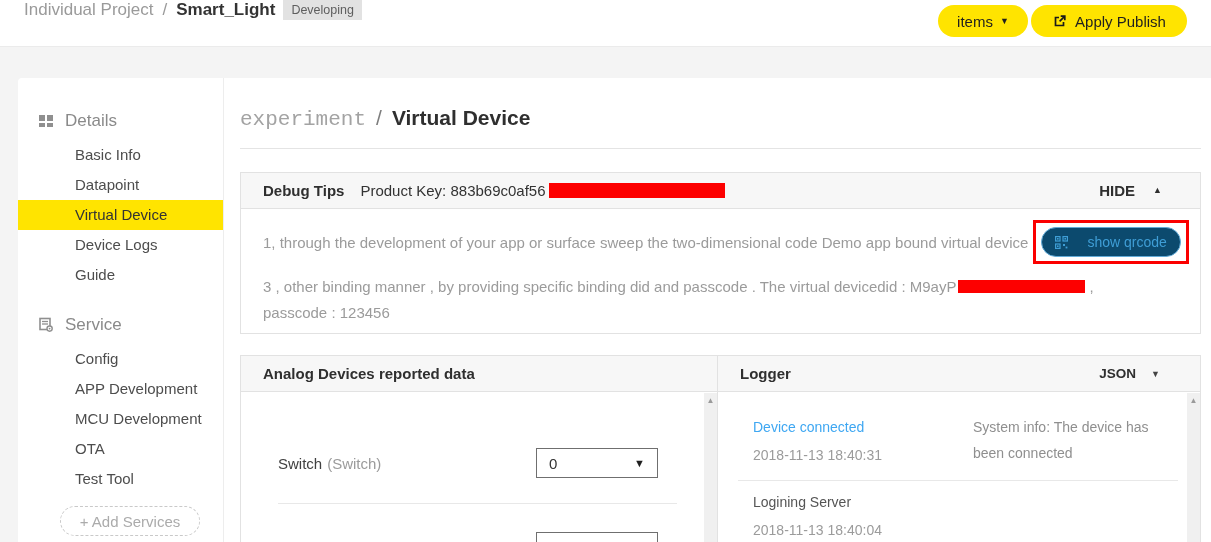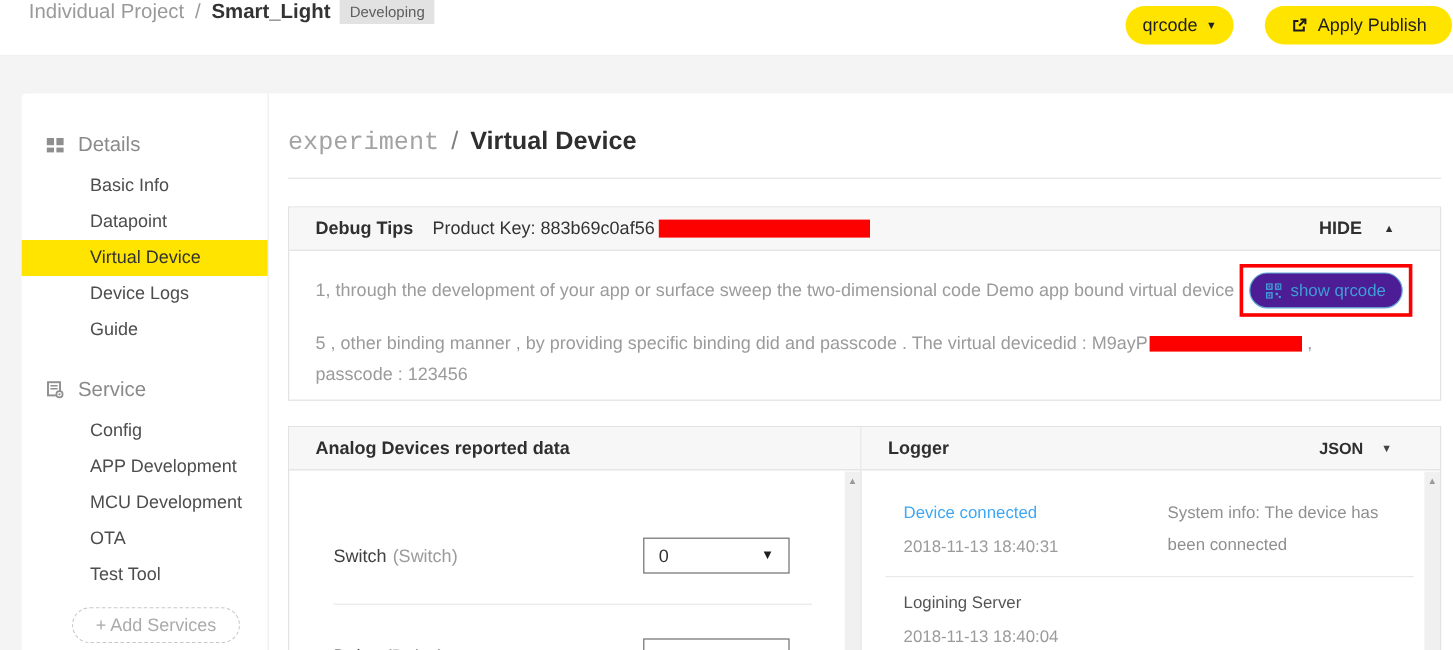--- a/index.html
+++ b/index.html
@@ -12,21 +12,21 @@
   }
 
   
   .topbar { position: absolute; top: 0; left: 0; width: 100%; height: 47px; background: #fff; border-bottom: 1px solid #ebebeb; }
   .crumbs { position: absolute; left: 24px; top: 0; height: 47px; display: flex; align-items: flex-start; gap: 9px; font-size: 17px; }
   .crumb-root, .crumb-sep { color: #9a9a9a; }
   .crumb-project { color: #333; font-weight: bold; }
   .badge { background: #e2e2e2; color: #5e5e5e; font-size: 12.5px; padding: 3px 8px; margin-left: -1px; }
   .btn-yellow { position: absolute; top: 5px; height: 32px; border-radius: 16px; background: #ffe400; display: flex; align-items: center; justify-content: center; font-size: 15px; color: #1f1f1f; cursor: pointer; }
   .btn-items { right: 183px; width: 90px; gap: 7px; }
-  .btn-apply { right: 1px; width: 156px; gap: 8px; }
+  .btn-apply { right: 24px; width: 156px; gap: 8px; }
   .caret { font-size: 9px; line-height: 1; }
   .caret-dark { color: #1f1f1f; }
 
   
   .card { position: absolute; left: 18px; top: 78px; right: 0; height: 600px; background: #fff; border-radius: 4px 0 0 0; }
 
   
   .sidebar { position: absolute; left: 0; top: 0; bottom: 0; width: 206px; border-right: 1px solid #ededed; }
   .sb-title { display: flex; align-items: center; gap: 11px; margin: 30px 0 0 20px; font-size: 17px; color: #8a8a8a; height: 26px; }
   .sb-title.service { margin-top: 22px; }
@@ -48,21 +48,21 @@
   .panel-header { height: 36px; background: #f7f7f7; border-bottom: 1px solid #e2e2e2; display: flex; align-items: center; padding-left: 22px; }
   .hdr-title { font-weight: bold; font-size: 15px; color: #2f2f2f; }
   .dbg-pk { margin-left: 16px; font-size: 15px; color: #333; }
   .red-bar { background: #fd0000; display: inline-block; flex: none; }
   .pk-bar { width: 176px; height: 15px; margin-left: 3px; }
   .hide-btn { margin-left: auto; padding-right: 38px; font-weight: bold; font-size: 15px; color: #2f2f2f; display: flex; align-items: center; gap: 18px; cursor: pointer; }
   .debug-body { padding: 0 22px; }
   .gray-text { color: #9b9b9b; font-size: 15px; }
   .dbg-line1 { margin-top: 11px; display: flex; align-items: center; white-space: nowrap; }
   .qr-annotation { margin-left: 5px; border: 3px solid #fb0000; padding: 4px 5px; display: inline-flex; }
-  .qr-btn { height: 30px; border: 1px solid #62abd8; border-radius: 15px; display: inline-flex; align-items: center; gap: 7px; padding: 0 13px; color: #3f9ed6; font-size: 14px; background: #4c1d95; cursor: pointer; white-space: nowrap; }
+  .qr-btn { height: 30px; border: 1px solid #62abd8; border-radius: 15px; display: inline-flex; align-items: center; gap: 19px; padding: 0 13px; color: #3f9ed6; font-size: 14px; background: #0c4a6e; cursor: pointer; white-space: nowrap; }
   .dbg-line2 { margin-top: 14px; display: flex; align-items: center; white-space: nowrap; }
   .did-bar { width: 127px; height: 13px; margin: 0 4px 0 2px; }
   .dbg-line3 { margin-top: 9px; }
 
   
   .panels { margin-top: 21px; display: flex; align-items: flex-start; }
   .panel { border: 1px solid #e2e2e2; background: #fff; position: relative; height: 400px; }
   .panel-analog { width: 478px; }
   .panel-logger { width: 484px; margin-left: -1px; }
   .json-dd { margin-left: auto; padding-right: 40px; display: flex; align-items: center; gap: 15px; font-size: 13.5px; font-weight: bold; color: #2f2f2f; cursor: pointer; }
@@ -96,21 +96,21 @@
 <body>
 
 <div class="topbar">
   <div class="crumbs">
     <span class="crumb-root">Individual Project</span>
     <span class="crumb-sep">/</span>
     <span class="crumb-project">Smart_Light</span>
     <span class="badge">Developing</span>
   </div>
   <div class="btn-yellow btn-items">
-    <span>qrcode</span>
+    <span>items</span>
     <span class="caret caret-dark">▼</span>
   </div>
   <div class="btn-yellow btn-apply">
     <span class="icon">
       <svg width="15" height="15" viewBox="0 0 15 15">
         <path d="M7 3.5 H3.5 V11.5 H11.5 V8" fill="none" stroke="#1a1a1a" stroke-width="1.7"></path>
         <path d="M8.7 2.2 H12.8 V6.3" fill="none" stroke="#1a1a1a" stroke-width="1.7"></path>
         <path d="M12.6 2.4 L7.6 7.4" fill="none" stroke="#1a1a1a" stroke-width="1.7"></path>
       </svg>
     </span>
@@ -195,21 +195,21 @@
                   <rect x="2" y="9.4" width="1.6" height="1.6" fill="#3f9ed6"></rect>
                   <rect x="8" y="8" width="2" height="2" fill="#3f9ed6"></rect>
                   <rect x="10.6" y="10.6" width="1.8" height="1.8" fill="#3f9ed6"></rect>
                 </svg>
               </span>
               <span>show qrcode</span>
             </span>
           </span>
         </div>
         <div class="dbg-line2 gray-text">
-          <span>5 , other binding manner , by providing specific binding did and passcode . The virtual devicedid : M9ayP</span>
+          <span>3 , other binding manner , by providing specific binding did and passcode . The virtual devicedid : M9ayP</span>
           <span class="red-bar did-bar"></span>
           <span>,</span>
         </div>
         <div class="dbg-line3 gray-text">passcode : 123456</div>
       </div>
     </div>
 
     <div class="panels">
 
       <div class="panel panel-analog">

